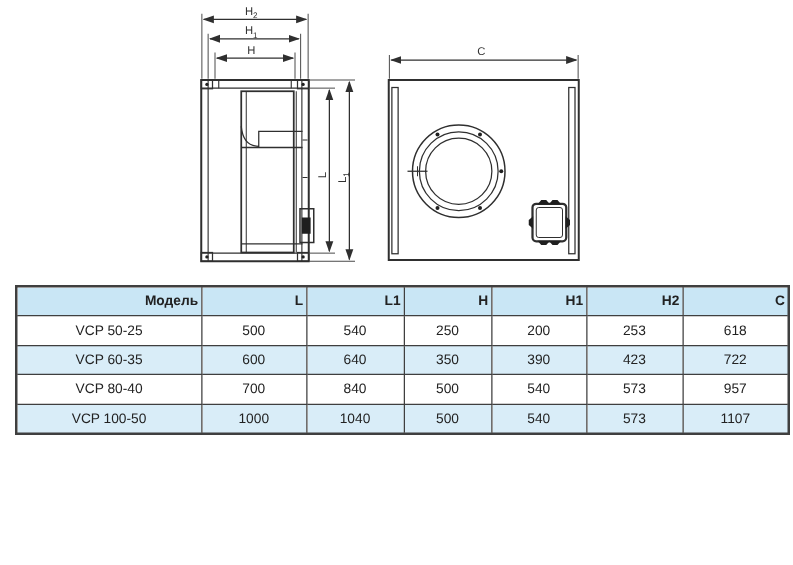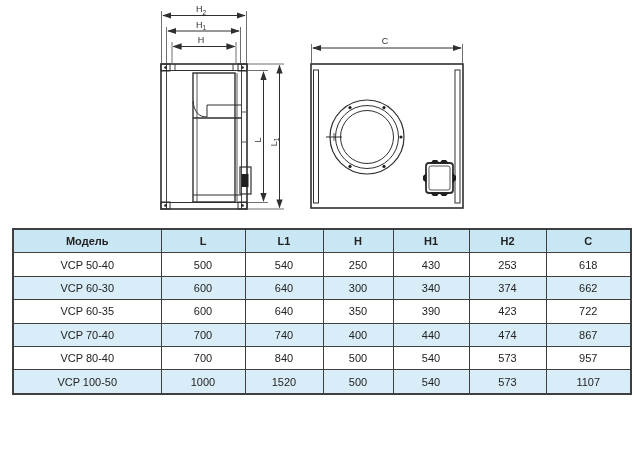--- a/index.html
+++ b/index.html
@@ -18,21 +18,21 @@
   table.dims{
     position:absolute;left:12px;top:228px;width:618px;
     border-collapse:collapse;table-layout:fixed;
     border:2px solid var(--table-border);
     font-size:11px;color:#222;text-align:center;
   }
   table.dims th,table.dims td{
     border:1.4px solid var(--table-border);
     height:22.4px;padding:0 2px;overflow:hidden;white-space:nowrap;
   }
-  table.dims th{font-weight:bold;background:var(--header-bg);}
+  table.dims th{font-weight:bold;background:var(--header-bg);text-align:right;}
   table.dims tbody tr:nth-child(even){background:var(--row-alt);}
 </style>
 </head>
 <body>
 
 <div class="page">
 
   <svg class="drawing" width="634" height="226" viewBox="0 0 634 226">
     <defs>
       <marker id="ar" viewBox="0 0 10 10" refX="9" refY="5" markerWidth="9" markerHeight="9" orient="auto-start-reverse">
@@ -164,68 +164,50 @@
         <th>L</th>
         <th>L1</th>
         <th>H</th>
         <th>H1</th>
         <th>H2</th>
         <th>C</th>
       </tr>
     </thead>
     <tbody>
       <tr>
-        <td>VCP 50-40</td>
+        <td>VCP 50-25</td>
         <td>500</td>
         <td>540</td>
         <td>250</td>
-        <td>430</td>
+        <td>200</td>
         <td>253</td>
         <td>618</td>
-      </tr>
-      <tr>
-        <td>VCP 60-30</td>
-        <td>600</td>
-        <td>640</td>
-        <td>300</td>
-        <td>340</td>
-        <td>374</td>
-        <td>662</td>
       </tr>
       <tr>
         <td>VCP 60-35</td>
         <td>600</td>
         <td>640</td>
         <td>350</td>
         <td>390</td>
         <td>423</td>
         <td>722</td>
       </tr>
       <tr>
-        <td>VCP 70-40</td>
-        <td>700</td>
-        <td>740</td>
-        <td>400</td>
-        <td>440</td>
-        <td>474</td>
-        <td>867</td>
-      </tr>
-      <tr>
         <td>VCP 80-40</td>
         <td>700</td>
         <td>840</td>
         <td>500</td>
         <td>540</td>
         <td>573</td>
         <td>957</td>
       </tr>
       <tr>
         <td>VCP 100-50</td>
         <td>1000</td>
-        <td>1520</td>
+        <td>1040</td>
         <td>500</td>
         <td>540</td>
         <td>573</td>
         <td>1107</td>
       </tr>
     </tbody>
   </table>
 </div>
 
 </body></html>

